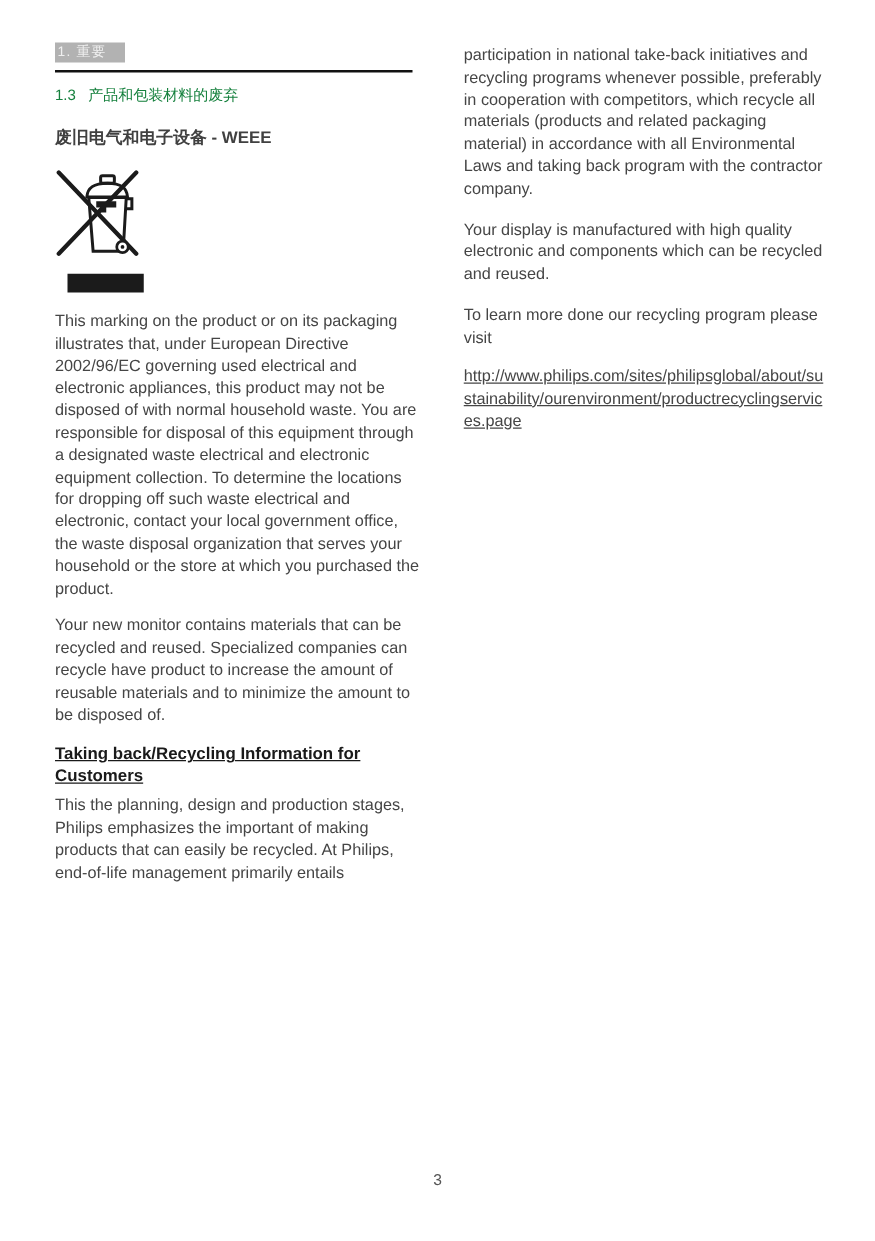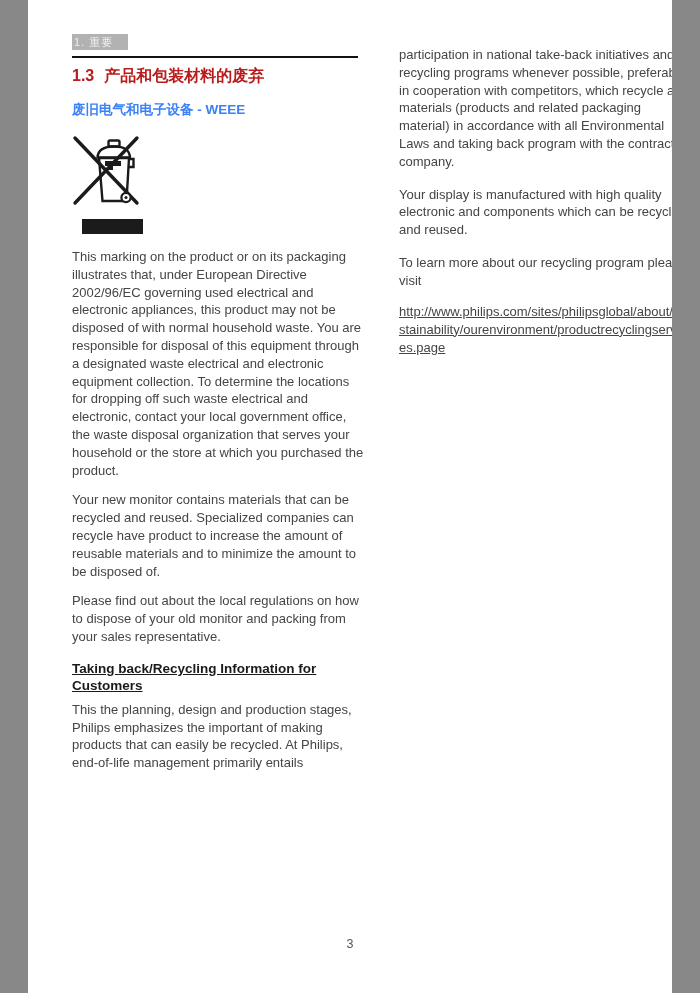--- a/index.html
+++ b/index.html
@@ -1,69 +1,69 @@
 <!DOCTYPE html>
 <html><head>
 <meta charset="utf-8">
 <style>
   * { margin: 0; padding: 0; box-sizing: border-box; }
   html, body { background: #888; }
   .page {
     position: relative;
-    width: 644px;
+    width: 700px;
     height: 993px;
     margin: 0 auto;
     background: #ffffff;
     font-family: "Liberation Sans", "DejaVu Sans", sans-serif;
     color: #454545;
     overflow: hidden;
   }
   .col-left {
     position: absolute;
     left: 44px;
     top: 32px;
     width: 292px;
   }
   .col-right {
     position: absolute;
     left: 371px;
-    top: 46px;
+    top: 35px;
     width: 292px;
   }
   .badge {
     display: inline-block;
     min-width: 56px;
     background: #b2b2b2;
     color: #efefef;
     font-size: 11px;
     line-height: 16px;
     padding: 0 6px 0 2px;
     letter-spacing: 1px;
   }
   .rule {
     width: 286px;
     height: 2px;
     background: #111111;
     margin-top: 6px;
   }
   h1.section-title {
     margin-top: 8px;
-    font-size: 16px;
+    font-size: 12px;
     line-height: 20px;
-    font-weight: bold;
-    color: #b91c1c;
+    font-weight: normal;
+    color: #15803d;
     white-space: nowrap;
   }
   h1.section-title .num { margin-right: 10px; }
   h2.subsection-title {
     margin-top: 15px;
     font-size: 13.5px;
     line-height: 17px;
     font-weight: bold;
-    color: #3b82f6;
+    color: #404040;
   }
   .weee-icon-wrap { margin-top: 13px; height: 104px; }
   p.body {
     font-size: 13px;
     line-height: 17.8px;
     margin-top: 12px;
     color: #454545;
   }
   p.first { margin-top: 13px; }
   h3.subheading {
@@ -132,28 +132,27 @@
 
         <circle cx="54" cy="66.5" r="4.6" stroke="#1b1b1b" stroke-width="2.2" fill="#ffffff"></circle>
         <circle cx="54" cy="66.5" r="1.5" fill="#1b1b1b"></circle>
 
         <rect x="10" y="88" width="61" height="15" fill="#1b1b1b"></rect>
       </svg>
     </div>
 
     <p class="body first">This marking on the product or on its packaging illustrates that, under European Directive 2002/96/EC governing used electrical and electronic appliances, this product may not be disposed of with normal household waste. You are responsible for disposal of this equipment through a designated waste electrical and electronic equipment collection. To determine the locations for dropping off such waste electrical and electronic, contact your local government office, the waste disposal organization that serves your household or the store at which you purchased the product.</p>
     <p class="body">Your new monitor contains materials that can be recycled and reused. Specialized companies can recycle have product to increase the amount of reusable materials and to minimize the amount to be disposed of.</p>
-    <p class="body">Please find out about the local regulations on how to dispose of your old monitor and packing from your sales representative.</p>
 
     <h3 class="subheading">Taking back/Recycling Information for Customers</h3>
 
     <p class="body">This the planning, design and production stages, Philips emphasizes the important of making products that can easily be recycled. At Philips, end-of-life management primarily entails</p>
   </div>
 
   <div class="col-right">
     <p class="body">participation in national take-back initiatives and recycling programs whenever possible, preferably in cooperation with competitors, which recycle all materials (products and related packaging material) in accordance with all Environmental Laws and taking back program with the contractor company.</p>
     <p class="body">Your display is manufactured with high quality electronic and components which can be recycled and reused.</p>
-    <p class="body">To learn more about our recycling program please visit</p>
+    <p class="body">To learn more done our recycling program please visit</p>
     <a class="doc-link">http://www.philips.com/sites/philipsglobal/about/sustainability/ourenvironment/productrecyclingservices.page</a>
   </div>
 
   <div class="footer-pagenum">3</div>
 </div>
 
 </body></html>

